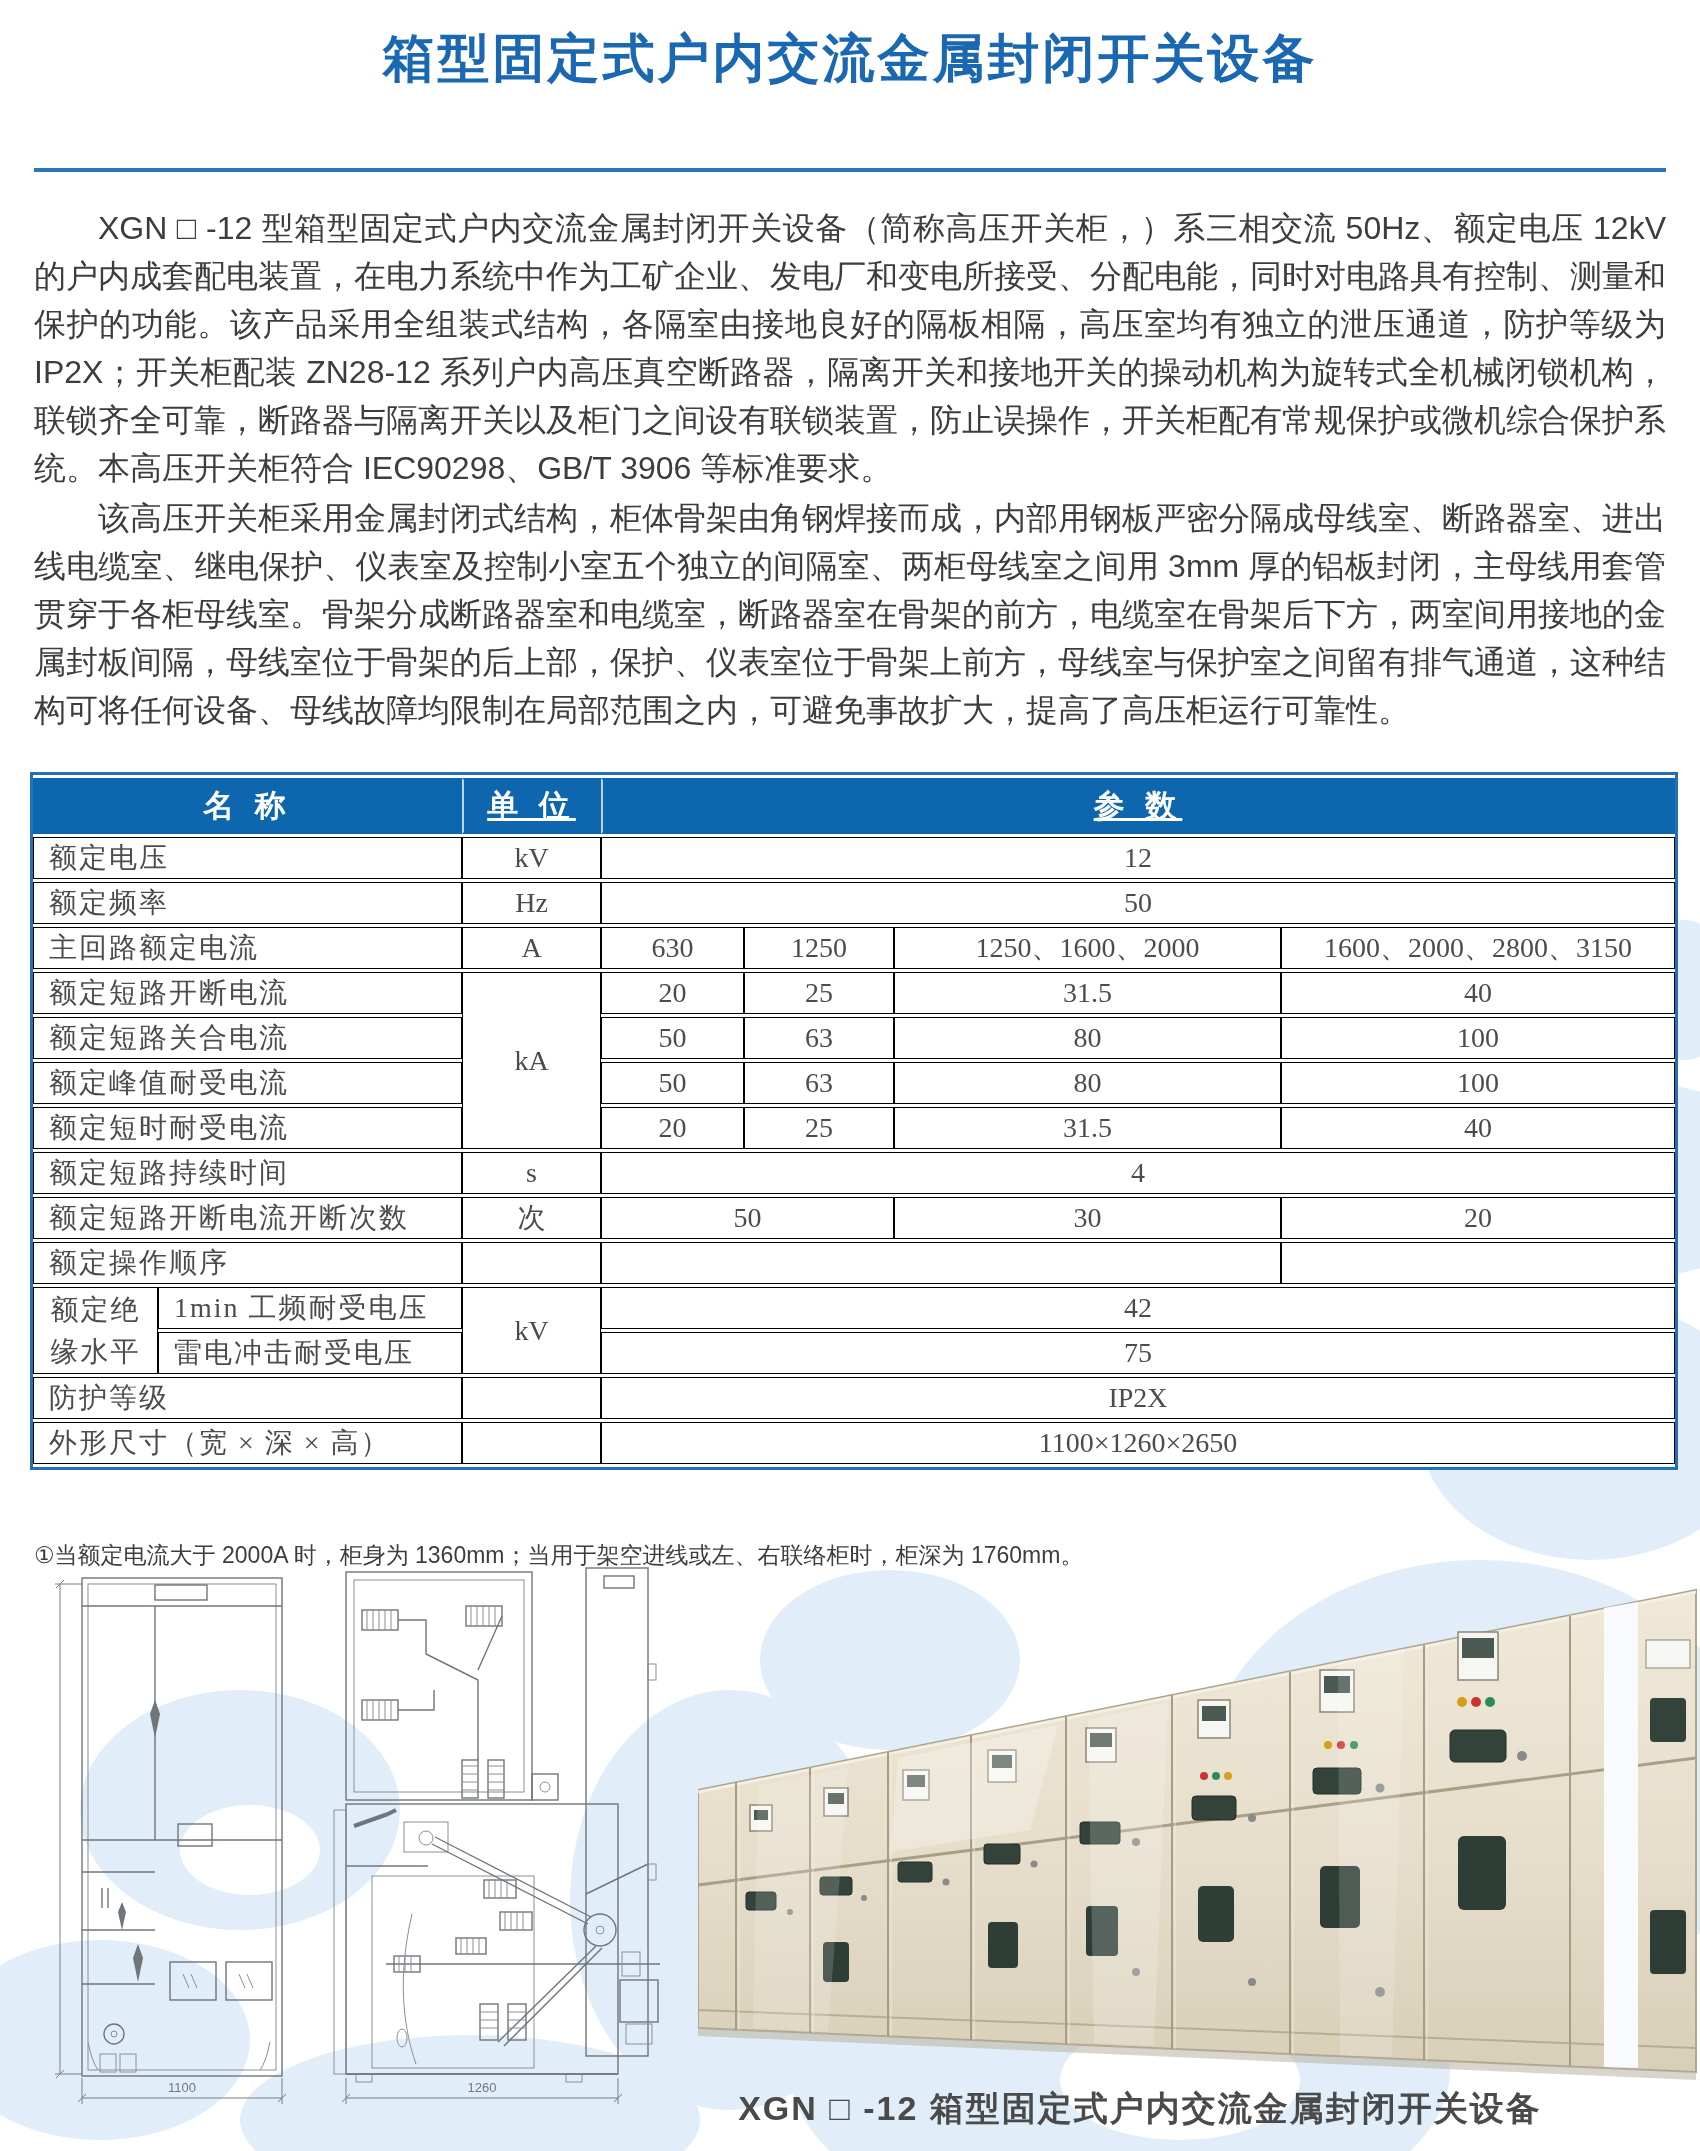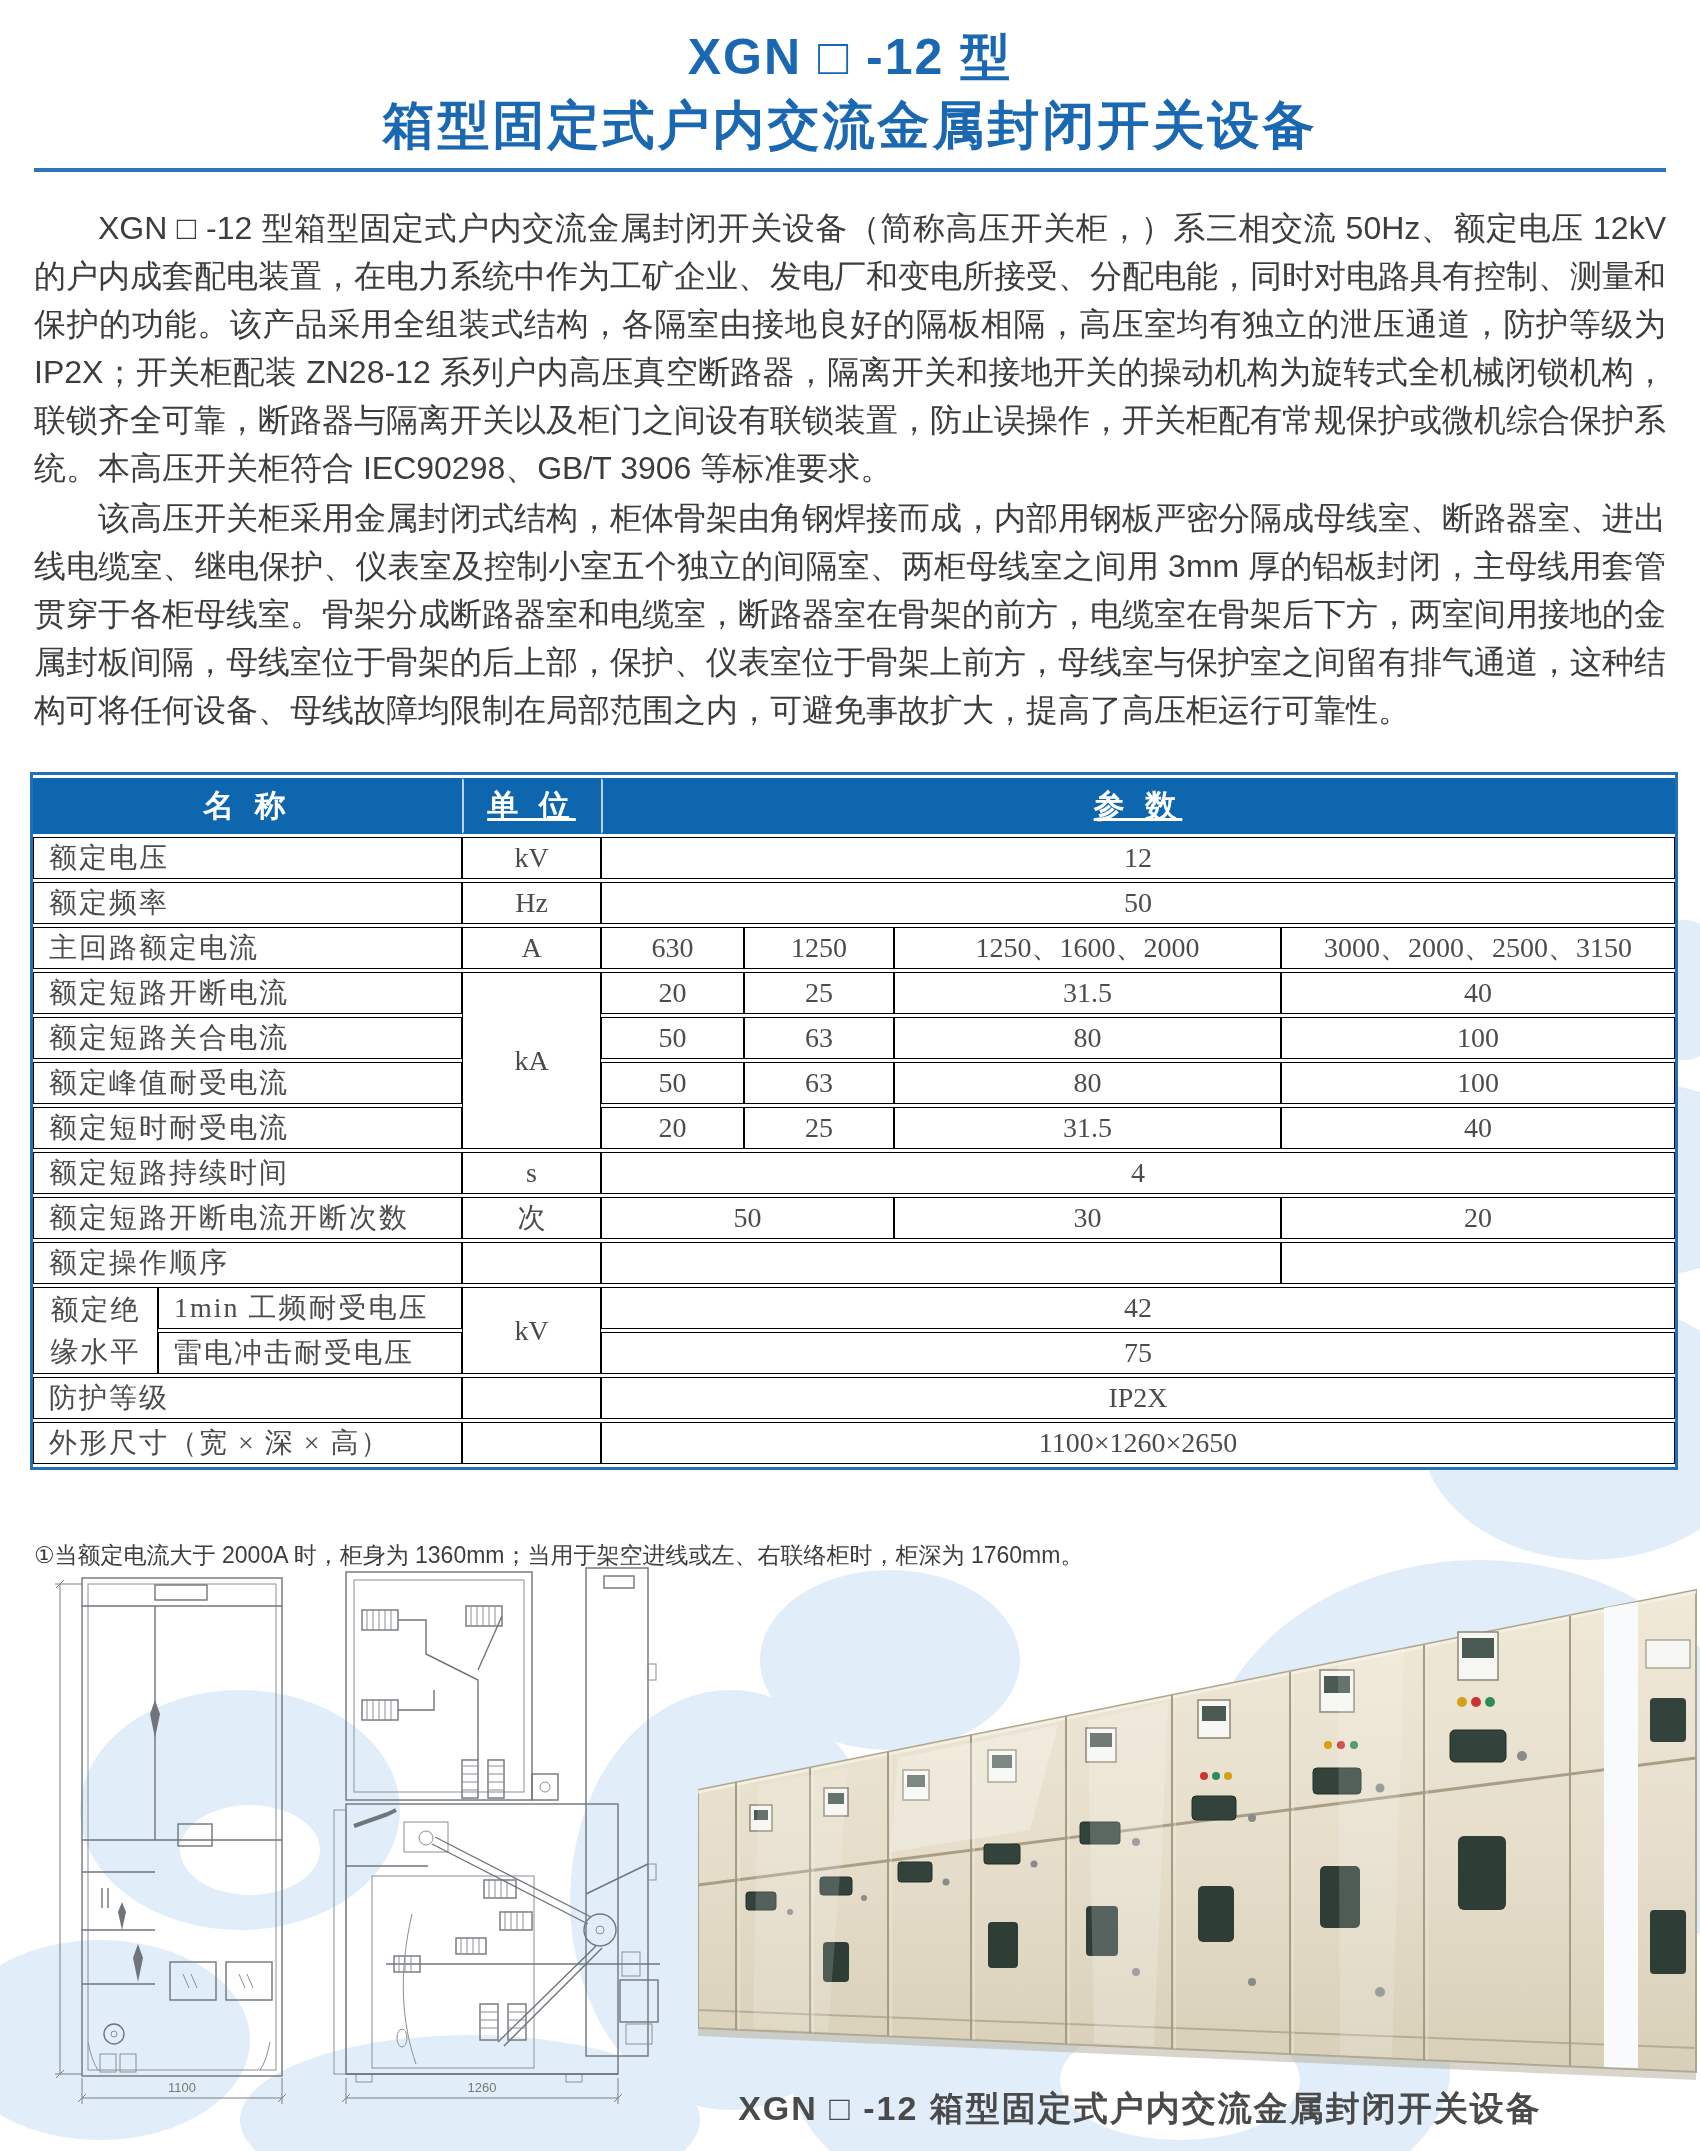--- a/index.html
+++ b/index.html
@@ -72,21 +72,20 @@
     <ellipse cx="1210" cy="1270" rx="90" ry="60"></ellipse>
   </g>
   <g fill="#ffffff">
     <ellipse cx="1530" cy="1760" rx="110" ry="80"></ellipse>
     <ellipse cx="1180" cy="2080" rx="120" ry="60"></ellipse>
     <ellipse cx="250" cy="1850" rx="70" ry="45"></ellipse>
   </g>
 </svg>
 
 <div id="title-block" class="layer">
-  <div id="title-line1">XGN □ -12 型</div>
   <div id="title-line2">箱型固定式户内交流金属封闭开关设备</div>
 </div>
 <div id="title-rule" class="layer"></div>
 
 <div id="intro" class="layer">
   <p>XGN □ -12 型箱型固定式户内交流金属封闭开关设备（简称高压开关柜，）系三相交流 50Hz、额定电压 12kV 的户内成套配电装置，在电力系统中作为工矿企业、发电厂和变电所接受、分配电能，同时对电路具有控制、测量和保护的功能。该产品采用全组装式结构，各隔室由接地良好的隔板相隔，高压室均有独立的泄压通道，防护等级为 IP2X；开关柜配装 ZN28-12 系列户内高压真空断路器，隔离开关和接地开关的操动机构为旋转式全机械闭锁机构，联锁齐全可靠，断路器与隔离开关以及柜门之间设有联锁装置，防止误操作，开关柜配有常规保护或微机综合保护系统。本高压开关柜符合 IEC90298、GB/T 3906 等标准要求。</p>
   <p>该高压开关柜采用金属封闭式结构，柜体骨架由角钢焊接而成，内部用钢板严密分隔成母线室、断路器室、进出线电缆室、继电保护、仪表室及控制小室五个独立的间隔室、两柜母线室之间用 3mm 厚的铝板封闭，主母线用套管贯穿于各柜母线室。骨架分成断路器室和电缆室，断路器室在骨架的前方，电缆室在骨架后下方，两室间用接地的金属封板间隔，母线室位于骨架的后上部，保护、仪表室位于骨架上前方，母线室与保护室之间留有排气通道，这种结构可将任何设备、母线故障均限制在局部范围之内，可避免事故扩大，提高了高压柜运行可靠性。</p>
 </div>
 
 <table id="spec-table">
@@ -114,21 +113,21 @@
     <td colspan="2" class="lbl">额定频率</td>
     <td>Hz</td>
     <td colspan="4">50</td>
   </tr>
   <tr>
     <td colspan="2" class="lbl">主回路额定电流</td>
     <td>A</td>
     <td>630</td>
     <td>1250</td>
     <td>1250、1600、2000</td>
-    <td>3000、2000、2500、3150</td>
+    <td>1600、2000、2800、3150</td>
   </tr>
   <tr>
     <td colspan="2" class="lbl">额定短路开断电流</td>
     <td rowspan="4">kA</td>
     <td>20</td>
     <td>25</td>
     <td>31.5</td>
     <td>40</td>
   </tr>
   <tr>

